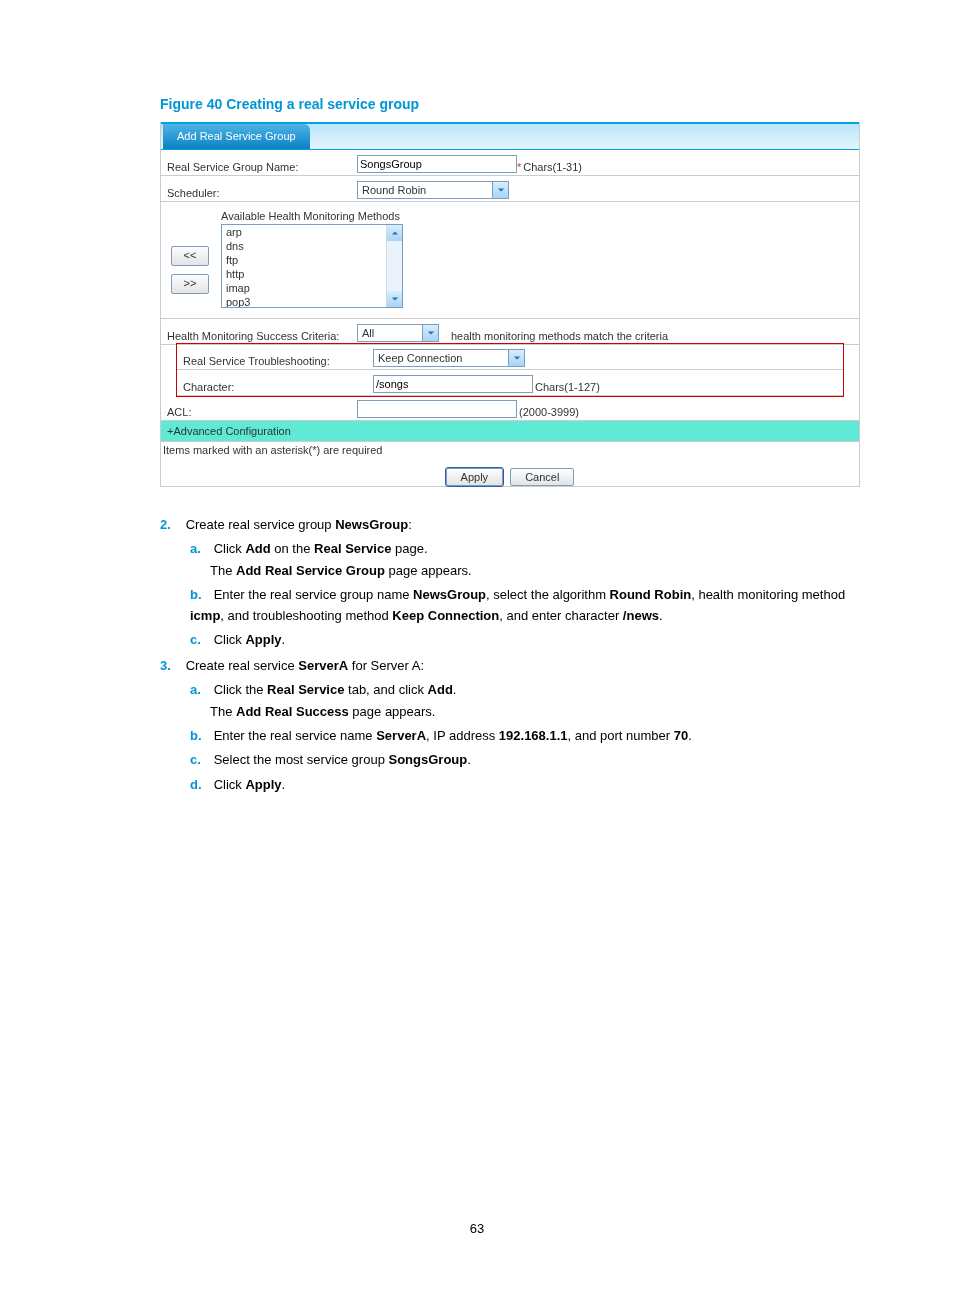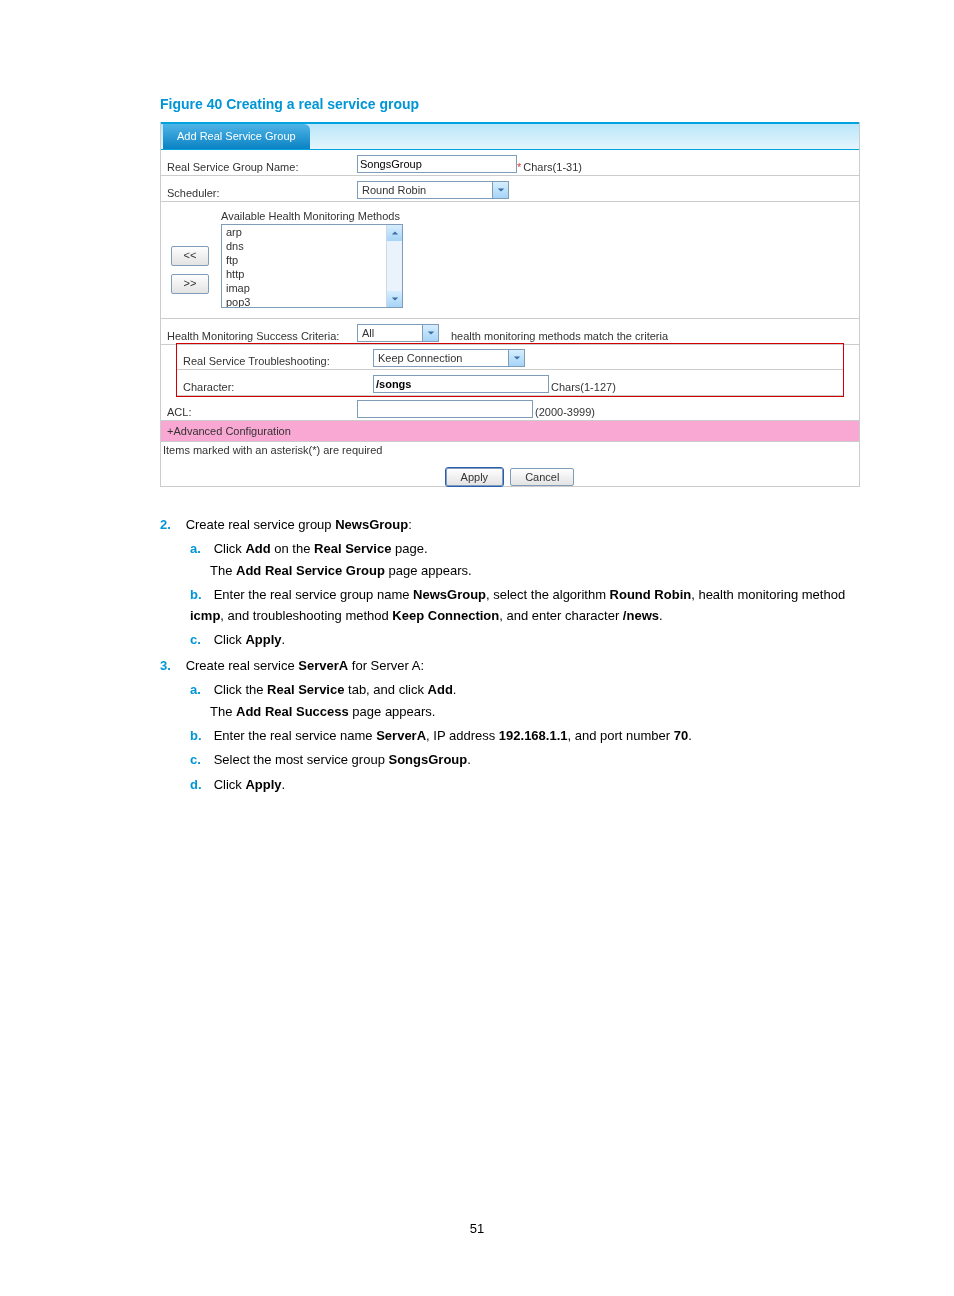--- a/index.html
+++ b/index.html
@@ -63,21 +63,21 @@
     font-size: 11px;
   }
   .text-input {
     border: 1px solid #7f9db9;
     height: 18px;
     font-size: 11px;
     padding: 0 2px;
     font-family: Helvetica, Arial, sans-serif;
   }
   .text-input.w1 { width: 160px; }
-  .text-input.w2 { width: 176px; font-weight: bold; }
+  .text-input.w2 { width: 160px; }
   .req { color: #d33; margin-left: 0; }
   .hint { font-size: 11px; color: #333; margin-left: 2px;}
   .select-wrap {
     display: inline-flex;
     border: 1px solid #7f9db9;
     height: 18px;
     background: #fff;
     align-items: stretch;
   }
   .select-wrap .sel-val { padding: 1px 4px; font-size: 11px; display: flex; align-items: center;}
@@ -131,21 +131,21 @@
     height: 16px;
     background: linear-gradient(#d6eefe,#a6d4f7);
     display: flex; align-items: center; justify-content: center;
   }
   .sbtn.bot { margin-top: auto; }
   .sbtn svg { width: 8px; height: 8px; fill: #3a6ea5;}
   .str-track { flex: 1; background: #eaf3fb; }
   .red-group { outline: 1px solid #d00000; margin: -1px 16px;}
   .adv-row {
     border-bottom: 1px solid #ccc;
-    background: #f9a8d4;
+    background: #5eead4;
     padding: 4px 6px;
     font-size: 11px;
   }
   .foot-note { font-size: 11px; padding: 2px 0 6px 2px; }
   .btn-row { text-align: center; padding: 6px 0 0 0; }
   .btn {
     border: 1px solid #7f9db9;
     background: linear-gradient(#fefefe,#e3e3e3);
     border-radius: 2px;
     padding: 2px 14px;
@@ -320,13 +320,13 @@
           <li>
             <span class="marker-a">d.</span>
             <span><span>Click </span><b>Apply</b><span>.</span></span>
           </li>
         </ol>
       </li>
     </ol>
   </div>
 </div>
 
-<div class="page-num">51</div>
+<div class="page-num">63</div>
 
 </body></html>

